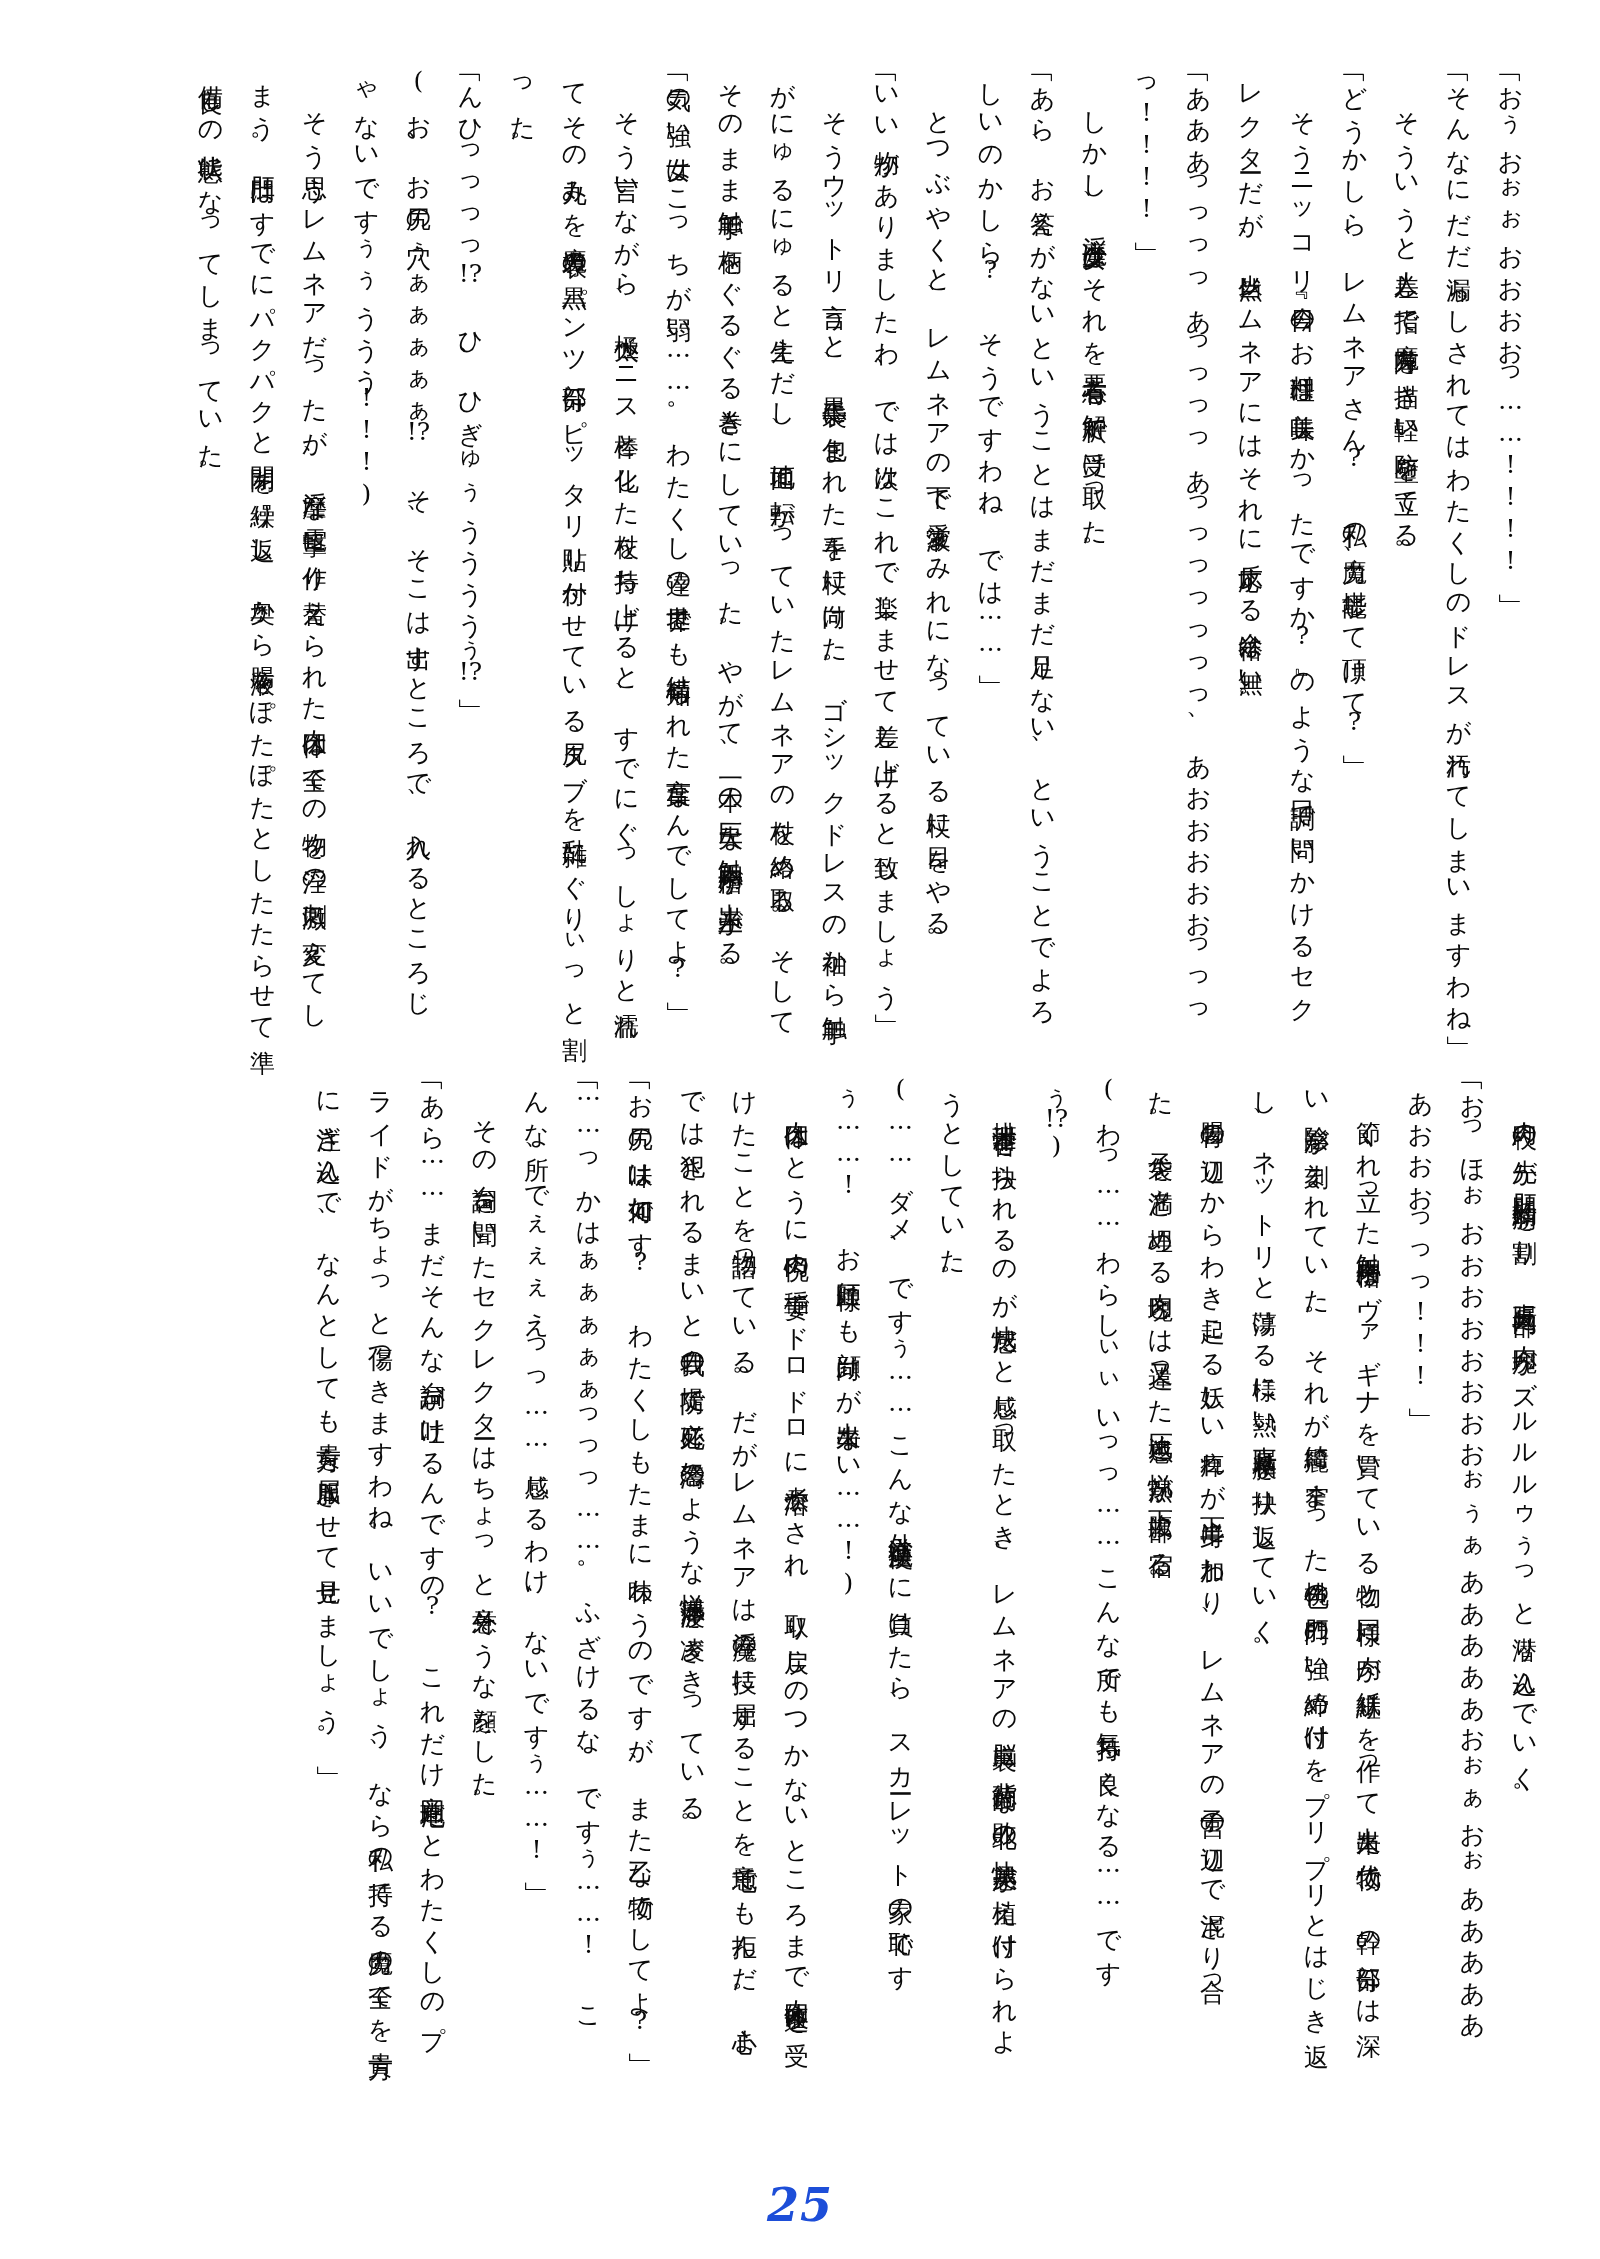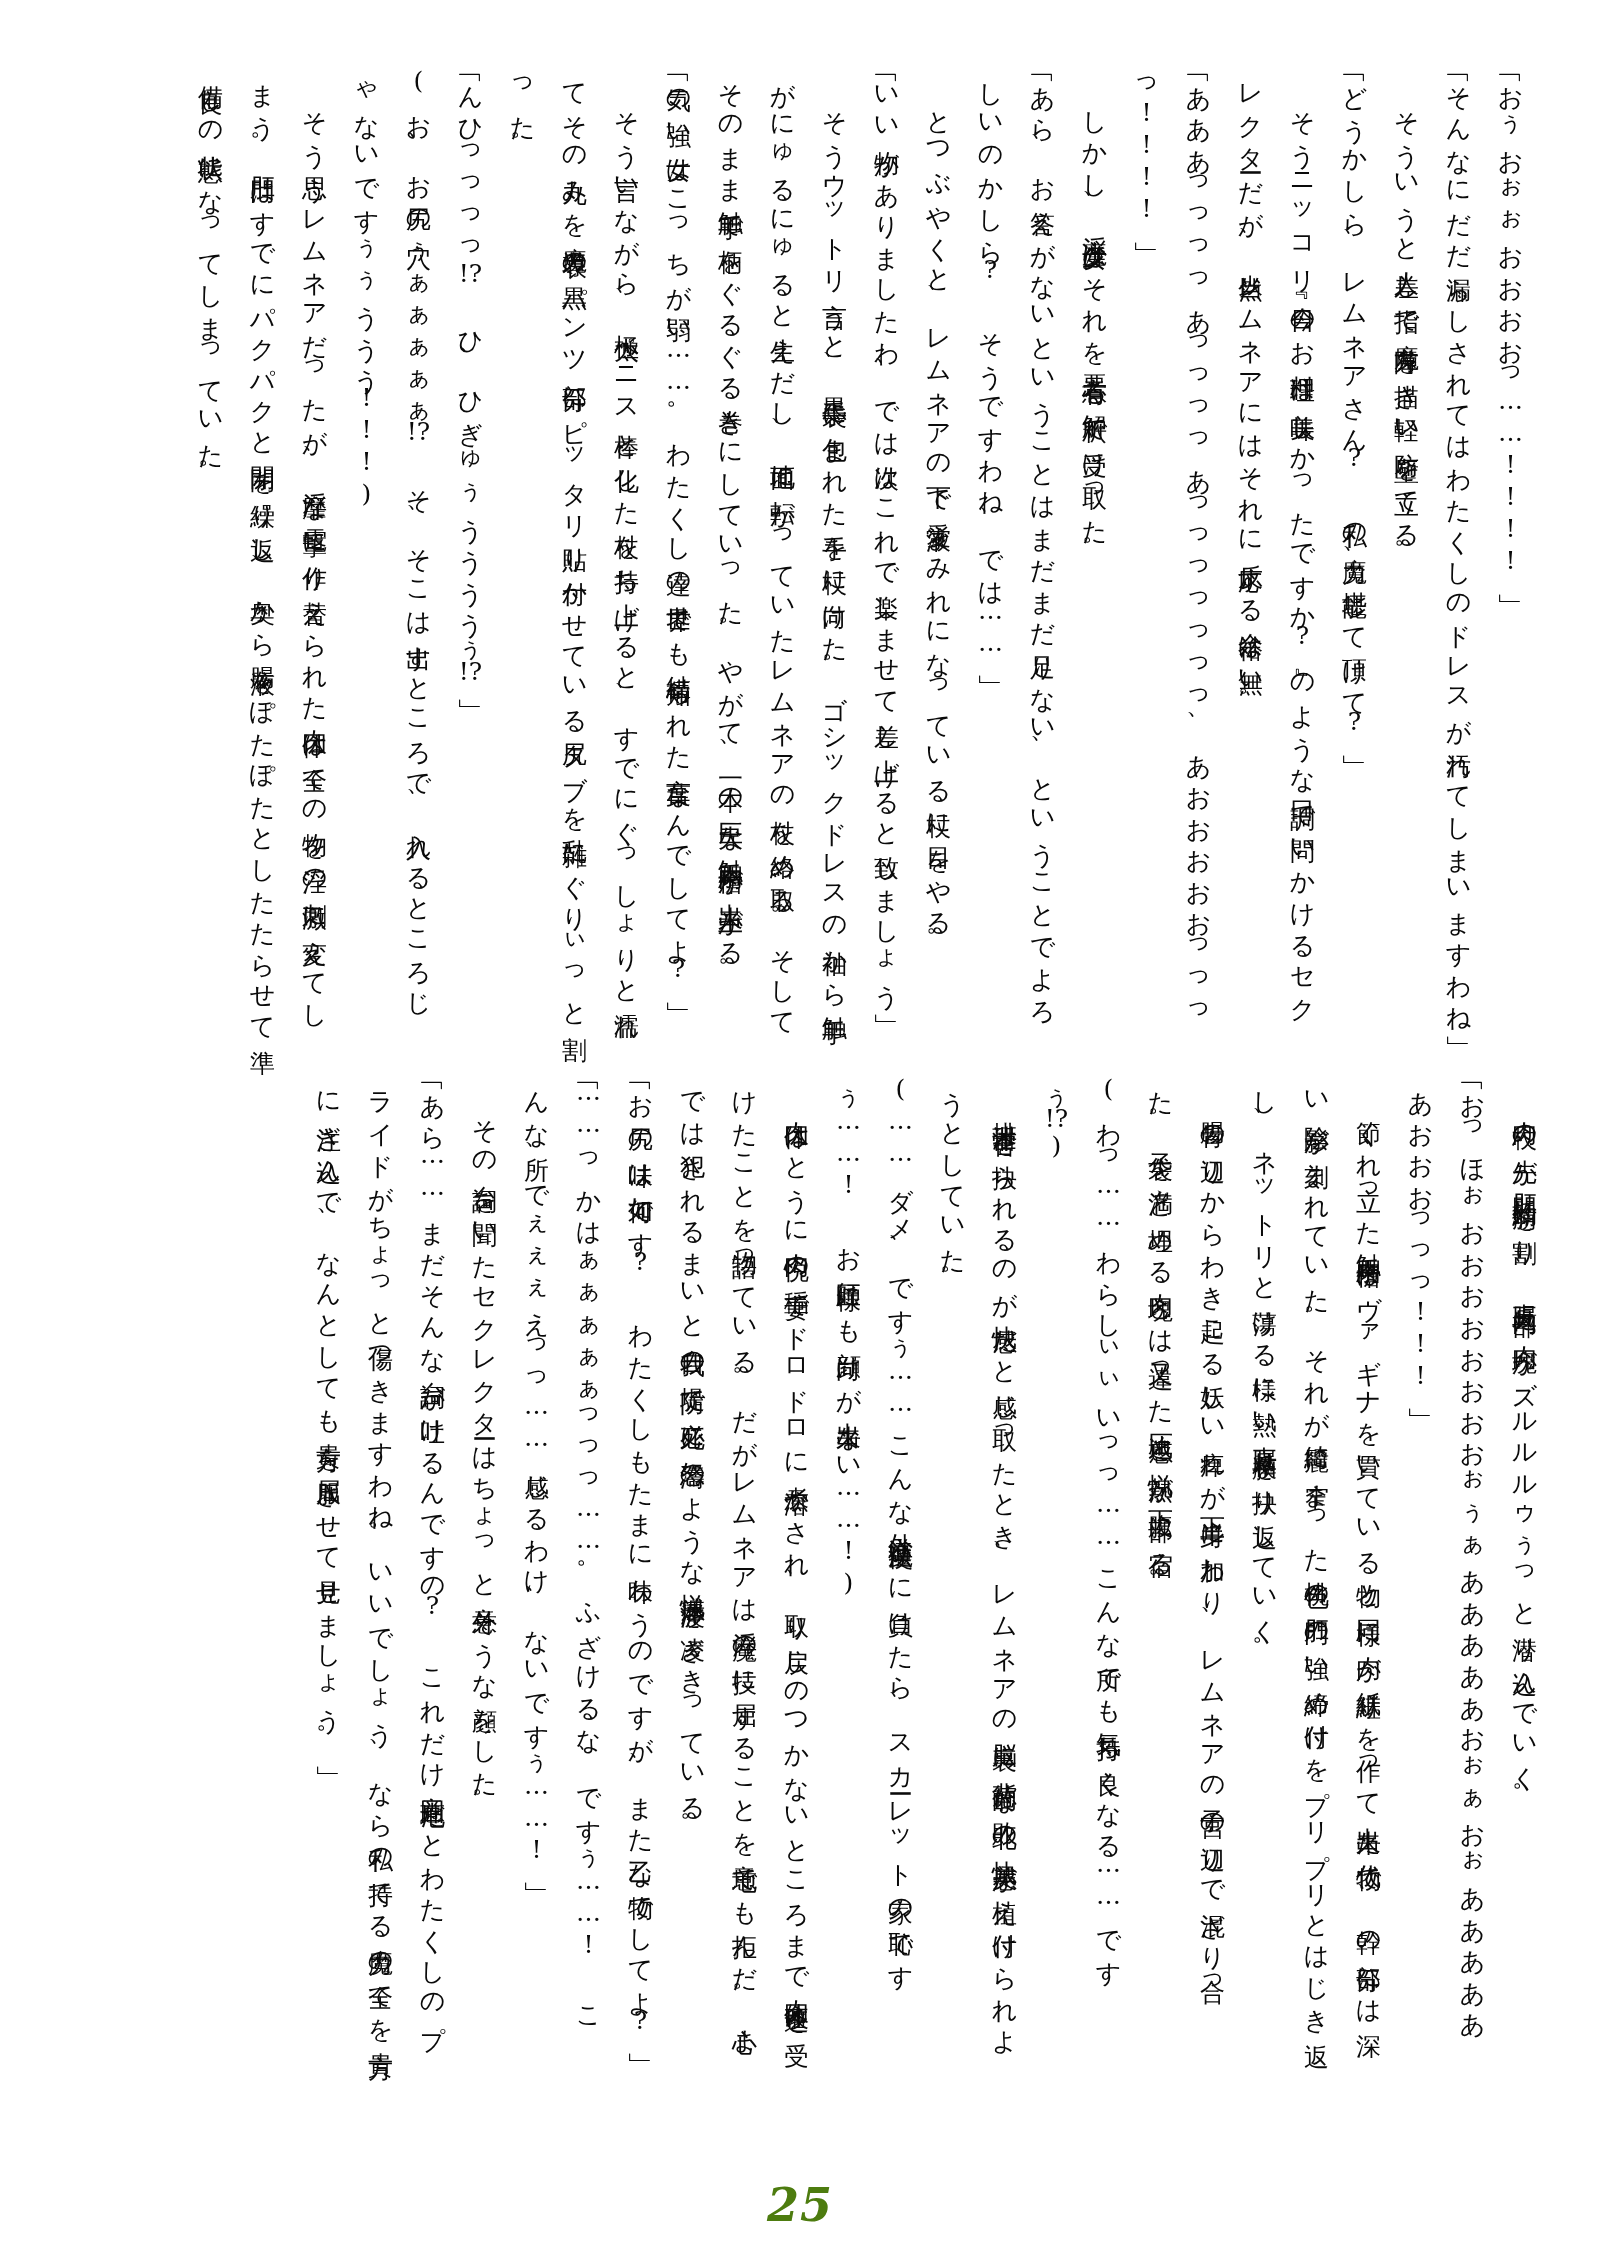--- a/index.html
+++ b/index.html
@@ -31,21 +31,21 @@
   .tcy {
     text-combine-upright: all;
     -webkit-text-combine: horizontal;
     text-orientation: mixed;
   }
   .page-number {
     position: absolute;
     top: 2178px; left: 0;
     width: 100%;
     text-align: center;
-    color: #4d7c0f;
+    color: #1d4ed8;
     font-size: 46px;
     font-weight: 700;
     font-style: italic;
     letter-spacing: 1px;
   }
 </style>
 </head>
 <body>
 
 <div class="page">

